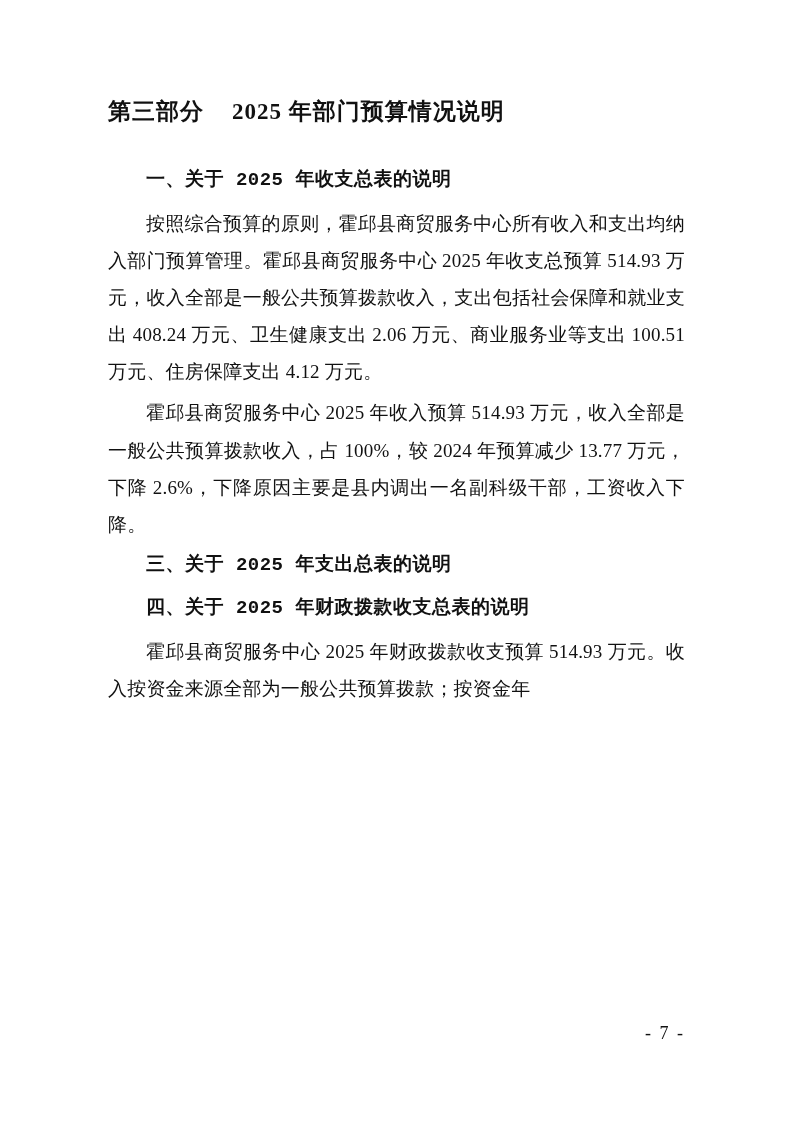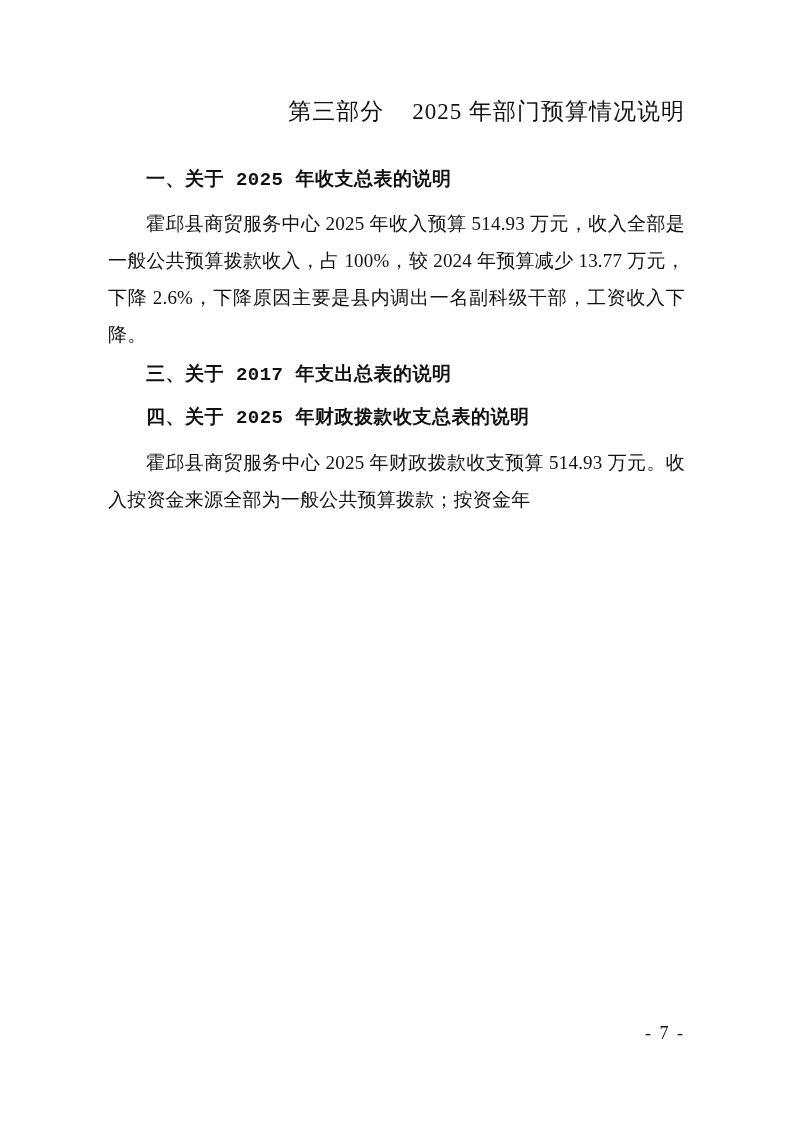--- a/index.html
+++ b/index.html
@@ -16,23 +16,23 @@
     overflow: hidden;
   }
   .page {
     width: 793px;
     height: 1122px;
     box-sizing: border-box;
     padding: 96px 108px 40px 108px;
     position: relative;
   }
   .doc-title {
-    text-align: right;
+    text-align: left;
     font-size: 23px;
-    font-weight: normal;
+    font-weight: bold;
     letter-spacing: 1px;
     margin: 0 0 34px 0;
     line-height: 1.4;
   }
   .doc-title .gap {
     display: inline-block;
     width: 28px;
   }
   .section-heading {
     font-size: 19px;
@@ -63,23 +63,24 @@
 </head>
 <body>
 
 <div class="page">
 
   <h1 class="doc-title">
     <span>第三部分</span><span class="gap"></span><span>2025 年部门预算情况说明</span>
   </h1>
 
   <h2 class="section-heading">一、关于 2025 年收支总表的说明</h2>
+  <p class="para">按照综合预算的原则，霍邱县商贸服务中心所有收入和支出均纳入部门预算管理。霍邱县商贸服务中心 2025 年收支总预算 514.93 万元，收入全部是一般公共预算拨款收入，支出包括社会保障和就业支出 408.24 万元、卫生健康支出 2.06 万元、商业服务业等支出 100.51 万元、住房保障支出 4.12 万元。</p>
 
   <p class="para">霍邱县商贸服务中心 2025 年收入预算 514.93 万元，收入全部是一般公共预算拨款收入，占 100%，较 2024 年预算减少 13.77 万元，下降 2.6%，下降原因主要是县内调出一名副科级干部，工资收入下降。</p>
 
-  <h2 class="section-heading">三、关于 2017 年支出总表的说明</h2>
+  <h2 class="section-heading">三、关于 2025 年支出总表的说明</h2>
 
   <h2 class="section-heading">四、关于 2025 年财政拨款收支总表的说明</h2>
   <p class="para">霍邱县商贸服务中心 2025 年财政拨款收支预算 514.93 万元。收入按资金来源全部为一般公共预算拨款；按资金年</p>
 
   <div class="page-number">- 7 -</div>
 
 </div>
 
 </body></html>

